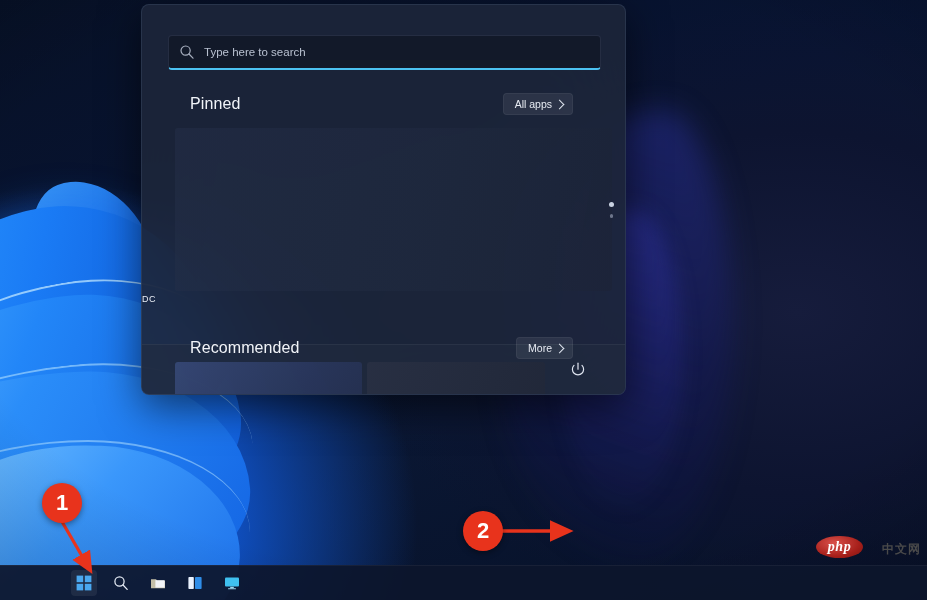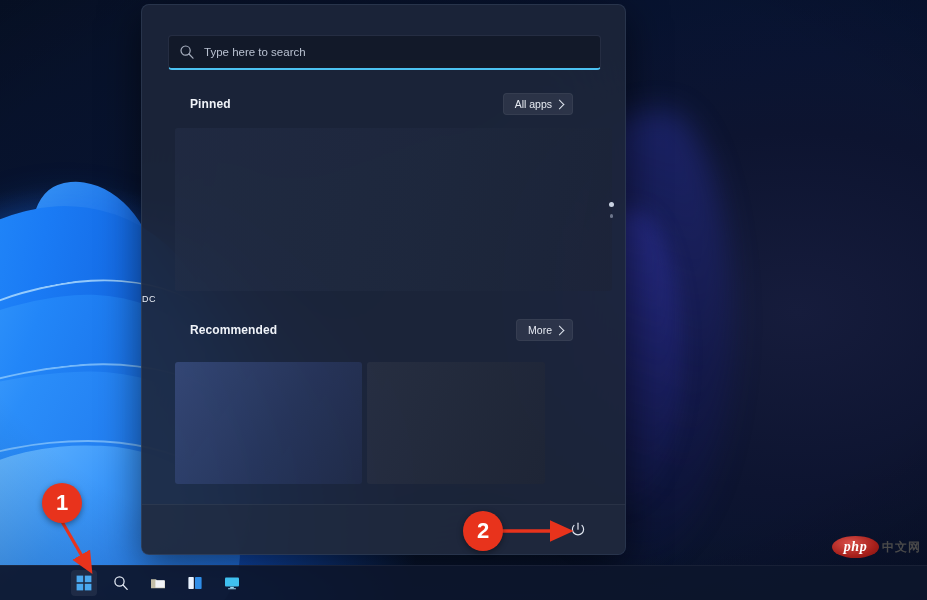--- a/index.html
+++ b/index.html
@@ -101,21 +101,21 @@
     width:120px; height:300px;
     background:linear-gradient(200deg, rgba(70,70,230,0.30), rgba(20,20,90,0.02));
     border-radius:60% 40% 50% 50% / 50% 50% 50% 50%;
     filter:blur(10px);
   }
 
   
   #start-menu {
     position:absolute;
     left:141px; top:4px;
-    width:485px; height:551px;
+    width:485px; height:391px;
     background:rgba(29,38,58,0.90);
     border-radius:8px;
     border:1px solid rgba(120,140,180,0.16);
     backdrop-filter:blur(40px);
     box-shadow:0 12px 40px rgba(0,0,0,0.55);
     overflow:hidden;
     display:flex; flex-direction:column;
   }
   .sm-body { flex:1; position:relative; }
 
@@ -135,34 +135,34 @@
     flex:1; background:transparent; border:none; outline:none;
     color:#cfd6e4; font-size:11.5px; font-family:"Liberation Sans", sans-serif;
   }
   #search-input::placeholder { color:#b8c0d0; }
 
   
   .sec-head {
     position:absolute; left:48px; right:52px;
     display:flex; align-items:center; justify-content:space-between;
   }
-  .sec-title { font-size:12px; font-weight:bold; color:#f0f3f8; letter-spacing:.1px; }
+  .sec-title { font-size:16px; font-weight:normal; color:#f0f3f8; letter-spacing:.1px; }
   .pill {
     display:flex; align-items:center; gap:4px;
     background:rgba(255,255,255,0.075);
     border:1px solid rgba(255,255,255,0.055);
     border-radius:4px;
     padding:4px 9px 4px 11px;
     font-size:10.5px; color:#e6eaf2;
     cursor:default;
   }
   .pill .chev { width:7px; height:7px; border-right:1.4px solid #dfe5ef; border-top:1.4px solid #dfe5ef; transform:rotate(45deg); }
 
   #pinned-head { top:88px; }
-  #recommended-head { top:314px; }
+  #recommended-head { top:332px; }
 
   
   #pinned-area {
     position:absolute; left:33px; top:123px;
     width:437px; height:163px;
     background:linear-gradient(100deg, rgba(36,47,72,0.55) 0%, rgba(33,43,66,0.5) 55%, rgba(28,35,54,0.55) 100%);
     border-radius:3px;
   }
   #dc-label {
     position:absolute; left:0; right:0; top:289px;
@@ -238,21 +238,21 @@
   }
   #badge-1 { left:42px; top:483px; }
   #badge-2 { left:463px; top:511px; }
   .arrow-svg { position:absolute; z-index:29; pointer-events:none; }
   #arrow-1 { left:46px; top:505px; width:60px; height:72px; }
   #arrow-2 { left:498px; top:518px; width:80px; height:26px; }
 
   
   #watermark {
     position:absolute; right:6px; bottom:42px;
-    display:flex; align-items:center; gap:3px; z-index:25;
+    display:flex; align-items:flex-end; gap:19px; z-index:25;
   }
   #wm-php {
     width:47px; height:22px; border-radius:50%;
     background:radial-gradient(ellipse at 38% 32%, #d9504a 0%, #a61f1a 62%, #7a1210 100%);
     color:#fff; font-size:14px; font-style:italic; font-weight:bold;
     font-family:"Liberation Serif", serif;
     display:flex; align-items:center; justify-content:center;
     letter-spacing:.5px;
   }
   #wm-cn { color:#4a4a4a; font-size:12px; font-weight:bold; letter-spacing:1px; }

